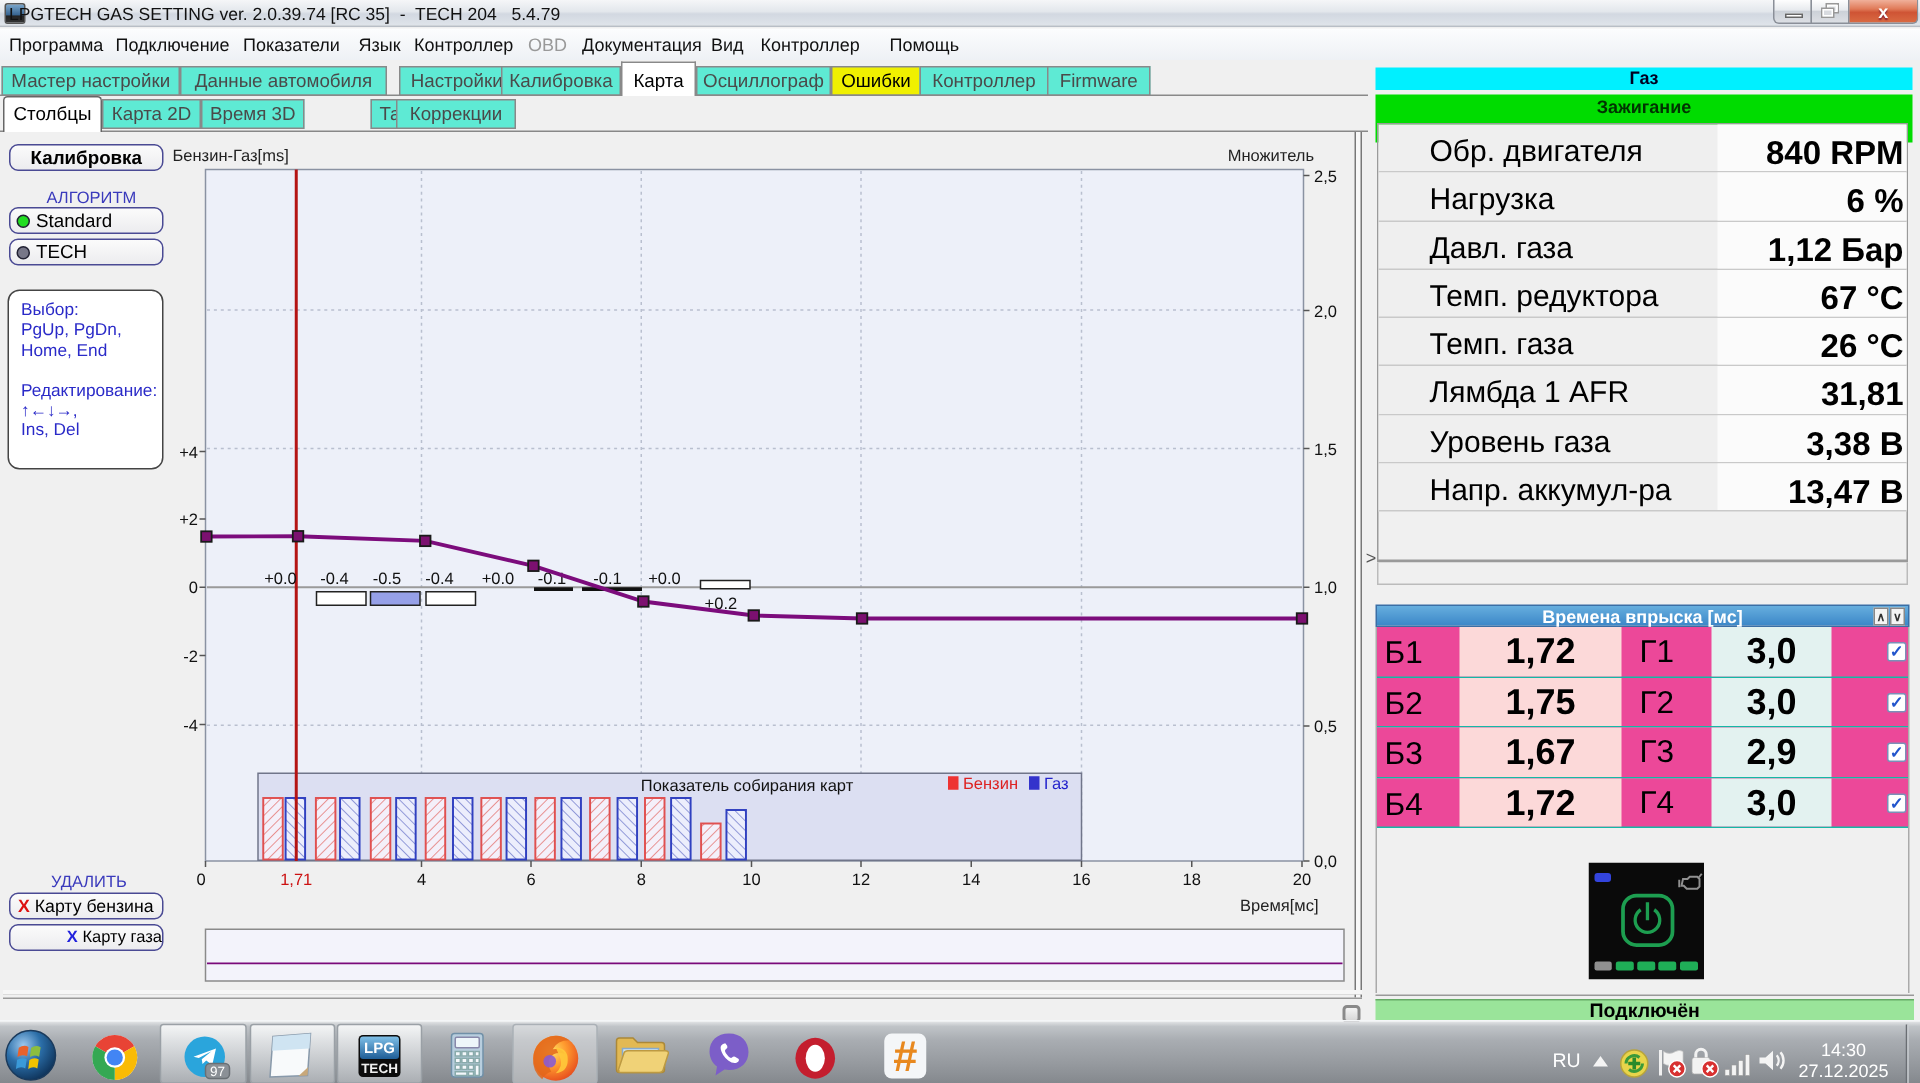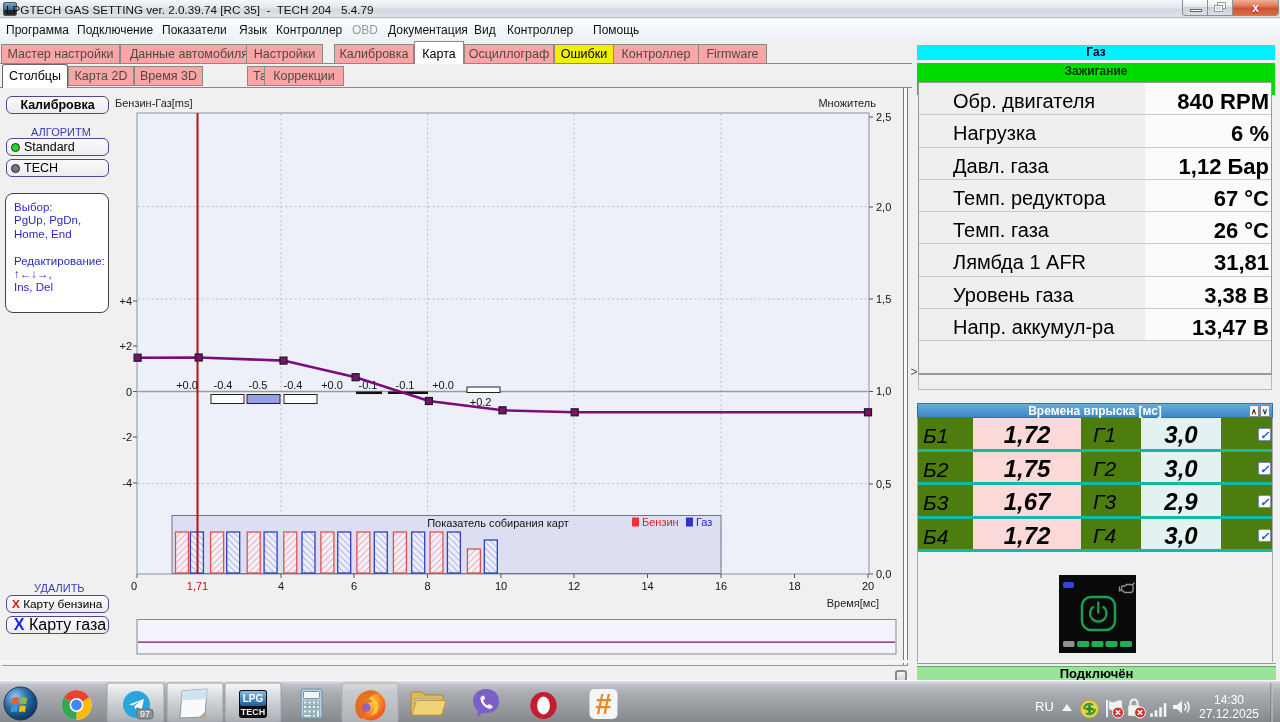--- a/index.html
+++ b/index.html
@@ -22,21 +22,21 @@
 .minglyph { position:absolute; left:7px; top:9px; width:12px; height:3px; background:#fff; border:1px solid #666; }
 .maxg1 { position:absolute; left:10px; top:3px; width:7px; height:5px; border:1.5px solid #fff; box-shadow:0 0 0 1px #999; }
 .maxg2 { position:absolute; left:7px; top:6px; width:7px; height:5px; border:1.5px solid #fff; box-shadow:0 0 0 1px #999; background:#d8dbe0; }
 .xglyph { position:absolute; left:0; top:1px; width:100%; text-align:center; color:#fff; font-size:12px; font-weight:bold; text-shadow:0 1px 1px #823; }
 
 
 #menubar { left:0; top:19px; width:1280px; height:21px; background:linear-gradient(180deg,#fcfdfe,#eef1f5); font-size:12px; color:#111; }
 #menubar span { position:absolute; top:4px; white-space:nowrap; }
 
 
-.tab { position:absolute; font-size:12.5px; color:#4a4a4a; background:#fca5a5; border:1px solid #898989; text-align:center; }
+.tab { position:absolute; font-size:12.5px; color:#4a4a4a; background:#5eead4; border:1px solid #898989; text-align:center; }
 .trow1 { top:44px; height:20px; line-height:19px; }
 .trow1.active { top:41px; height:23px; background:#fff; border-bottom:none; color:#000; z-index:5; line-height:24px; }
 .trow2 { top:66px; height:20px; line-height:19px; }
 .trow2.active { top:64px; height:24px; background:#fff; border:1px solid #666; border-bottom:none; border-radius:3px 3px 0 0; color:#000; z-index:5; line-height:22px;}
 #tabline1 { left:0; top:63px; width:912px; height:1px; background:#898989; z-index:1;}
 #tabline2 { left:0; top:87px; width:912px; height:1px; background:#888; z-index:1;}
 #vline-right { left:903px; top:88px; width:5px; height:577px; background:#f8f8f8; border-left:1px solid #787878; border-right:1px solid #787878; }
 #hgroove { left:2px; top:660px; width:906px; height:2px; background:#8f8f8f; border-bottom:3px solid #f6f6f6; }
 #hgroove2 { left:2px; top:665px; width:906px; height:1px; background:#9a9a9a; }
 #grip { left:895px; top:670px; width:12px; height:12px; border:2px solid #8a8a8a; border-radius:3px; background:linear-gradient(180deg,#f4f4f4,#d8d8d8); }
@@ -55,21 +55,21 @@
 #bigtable { left:918px; top:82px; width:354px; height:293px; border:1px solid #9a9a9a; border-bottom:2px solid #9a9a9a; }
 .brow { position:relative; width:100%; height:32.3px; border-bottom:1px solid #c9c9c9; background:#efefef; }
 .brow .lab { position:absolute; left:9px; top:7px; font-size:20px; color:#000;margin-left:25px; }
 .brow .val { position:absolute; right:2px; top:6px; width:122px; font-size:22px; font-weight:bold; color:#000; text-align:right; }
 .brow .valbg { position:absolute; right:0; top:0; width:126px; height:100%; background:#fbfbfb; }
 #emptyrow { left:918px; top:375px; width:354px; height:15px; background:#f0f0f0; border:1px solid #bbb; border-top:none;}
 #injhdr { left:917px; top:403px; width:356px; height:15px; background:linear-gradient(180deg,#66aede,#3c87c8); border:1px solid #3a6ea5;
   text-align:center; color:#fff; font-weight:bold; font-size:12px; line-height:14px; }
 .updn { position:absolute; top:1px; width:10px; height:12px; background:#f4f4f4; border:1px solid #888; color:#333; font-size:8px; line-height:11px; font-weight:bold; text-align:center;}
 #injtable { left:917px; top:418px; width:356px; height:134px; border-left:1px solid #aaa; border-right:1px solid #aaa; }
-.irow { position:relative; width:100%; height:33.5px; border-bottom:3px solid #14b8a6; background:#4d7c0f;font-style:italic; }
+.irow { position:relative; width:100%; height:33.5px; border-bottom:1px solid #14b8a6; background:#ec4899; }
 .irow .c1 { position:absolute; left:5px; top:6px; font-size:21px; color:#000; }
 .irow .pink { position:absolute; left:55px; top:0; width:108px; height:100%; background:#fcd9d9; }
 .irow .v1 { position:absolute; left:55px; top:3px; width:108px; text-align:center; font-size:24px; font-weight:bold; color:#000; }
 .irow .c2 { position:absolute; left:175px; top:5px; font-size:21px; color:#000; }
 .irow .cyan { position:absolute; left:223px; top:0; width:80px; height:100%; background:#e3f2f0; }
 .irow .v2 { position:absolute; left:223px; top:3px; width:80px; text-align:center; font-size:24px; font-weight:bold; color:#000; }
 .irow .cb { position:absolute; left:340px; top:10px; width:13px; height:13px; background:#fff; border:1px solid #7a90b8; border-radius:2px;
   color:#2255cc; font-size:11px; line-height:12px; text-align:center; font-weight:bold;}
 #devicearea { left:917px; top:552px; width:356px; height:110px; background:#f0f0f0; border-left:1px solid #aaa; border-right:1px solid #aaa;}
 #connbar { left:917px; top:666px; width:359px; height:14px; background:#9ae49a; text-align:center; font-size:13px; font-weight:bold; color:#000; line-height:14px; border-top:1px solid #6a6; }
@@ -105,21 +105,21 @@
 <span style="left:276px">Контроллер</span>
 <span style="left:352px;color:#999">OBD</span>
 <span style="left:388px">Документация</span>
 <span style="left:474px">Вид</span>
 <span style="left:507px">Контроллер</span>
 <span style="left:593px">Помощь</span>
 </div>
 
 <div class="tab trow1" style="left:1px;width:119px;">Мастер настройки</div>
 <div class="tab trow1" style="left:120px;width:138px;">Данные автомобиля</div>
-<div class="tab trow1" style="left:246px;width:77px;">Настройки</div>
+<div class="tab trow1" style="left:266px;width:77px;">Настройки</div>
 <div class="tab trow1" style="left:334px;width:80px;">Калибровка</div>
 <div class="tab trow1 active" style="left:414px;width:50px;">Карта</div>
 <div class="tab trow1" style="left:464px;width:90px;">Осциллограф</div>
 <div class="tab trow1" style="left:554px;width:60px;background:#f0f000;color:#000;">Ошибки</div>
 <div class="tab trow1" style="left:613px;width:86px;">Контроллер</div>
 <div class="tab trow1" style="left:698px;width:69px;">Firmware</div>
 <div id="tabline1" class="abs"></div>
 
 <div class="tab trow2 active" style="left:2px;width:66px;">Столбцы</div>
 <div class="tab trow2" style="left:68px;width:66px;">Карта 2D</div>
@@ -132,21 +132,21 @@
 <div id="hgroove2" class="abs"></div>
 <div id="grip" class="abs"></div>
 
 <div class="lbtn" style="top:96px;font-weight:bold;">Калибровка</div>
 <div class="bluelbl" style="left:31px;top:126px;">АЛГОРИТМ</div>
 <div class="lbtn" style="top:138px;text-align:left;padding-left:17px;"><div class="dot" style="background:#22dd22;"></div>Standard</div>
 <div class="lbtn" style="top:159px;text-align:left;padding-left:17px;"><div class="dot" style="background:#778;"></div>TECH</div>
 <div id="infobox" class="abs">Выбор:<br>PgUp, PgDn,<br>Home, End<br><br>Редактирование:<br>↑←↓→,<br>Ins, Del</div>
 <div class="bluelbl" style="left:34px;top:582px;">УДАЛИТЬ</div>
 <div class="lbtn" style="top:595px;text-align:left;padding-left:5px;font-size:11.8px;"><b style="color:#dd1111">X</b> Карту бензина</div>
-<div class="lbtn" style="top:616px;text-align:center;padding-left:5px;font-size:16px;"><b style="color:#2222dd">X</b> Карту газа</div>
+<div class="lbtn" style="top:616px;text-align:right;padding-left:5px;font-size:11px;"><b style="color:#2222dd">X</b> Карту газа</div>
 
 <div class="abs" style="left:110px;top:90px;width:800px;height:572px;">
 <svg width="800" height="572" viewBox="110 90 800 572" xmlns="http://www.w3.org/2000/svg" font-family="Liberation Sans, sans-serif">
 <defs>
 <pattern id="hred" width="4.5" height="4.5" patternTransform="rotate(45)" patternUnits="userSpaceOnUse">
   <rect width="4.5" height="4.5" fill="#f4f0fa"></rect>
           <line x1="0" y1="0" x2="0" y2="4.5" stroke="#e89090" stroke-width="1.3"></line>
 </pattern>
 <pattern id="hblue" width="4.5" height="4.5" patternTransform="rotate(-45)" patternUnits="userSpaceOnUse">
   <rect width="4.5" height="4.5" fill="#eceefc"></rect>

